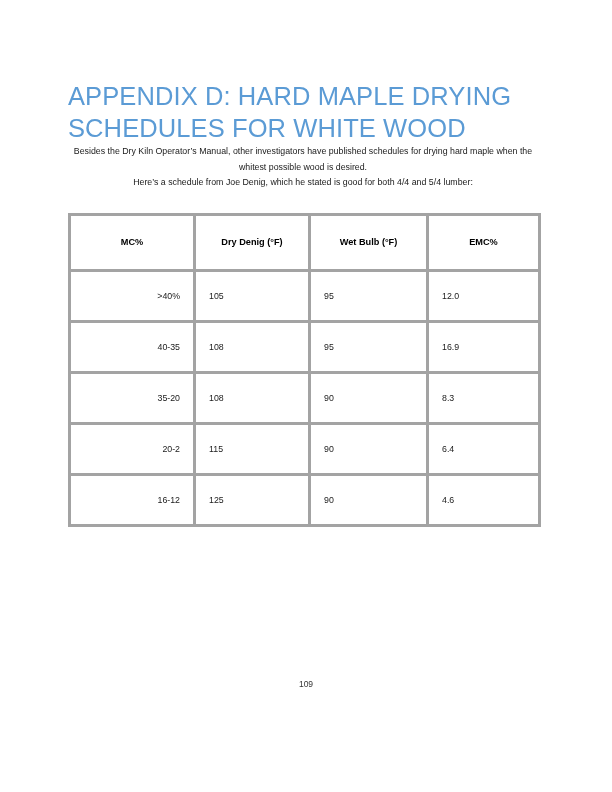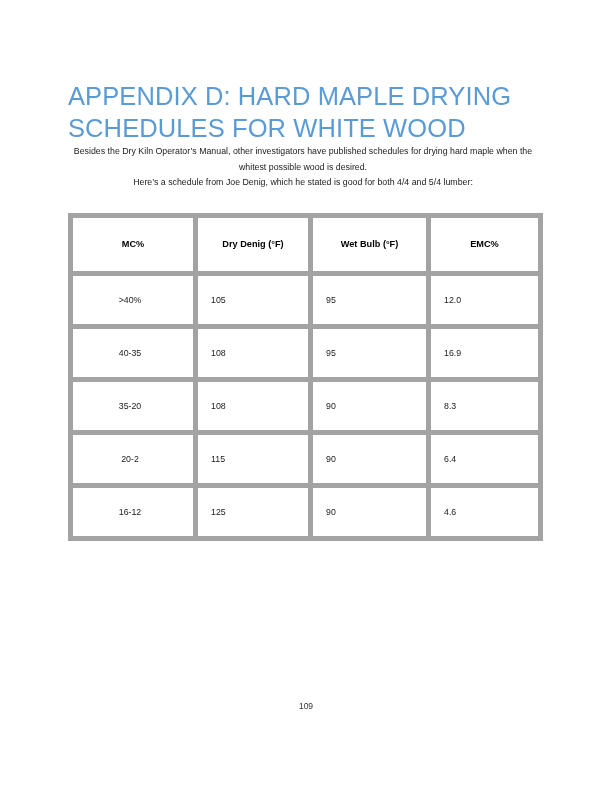--- a/index.html
+++ b/index.html
@@ -60,45 +60,45 @@
     width: 470px;
     table-layout: fixed;
     font-size: 8.8px;
   }
   table.schedule col.c1 { width: 125px; }
   table.schedule col.c2 { width: 115px; }
   table.schedule col.c3 { width: 118px; }
   table.schedule col.c4 { width: 112px; }
   table.schedule th,
   table.schedule td {
-    border: 5px solid #a3a3a3;
+    border: 3px solid #a3a3a3;
     padding: 13px;
     vertical-align: middle;
   }
   table.schedule th {
     height: 27px;
     font-weight: bold;
     text-align: center;
     font-size: 9.2px;
     color: #000;
   }
   table.schedule td {
     height: 22px;
     text-align: left;
     color: #1a1a1a;
   }
   table.schedule td.first-col {
-    text-align: center;
+    text-align: right;
     padding-left: 7px;
     margin-top: 35px;
   }
   .page-number {
     position: absolute;
     left: 0;
-    top: 701px;
+    top: 679px;
     width: 612px;
     text-align: center;
     font-size: 8.5px;
     color: #333333;
   }
 </style>
 </head>
 <body>
 
 <div class="page">

